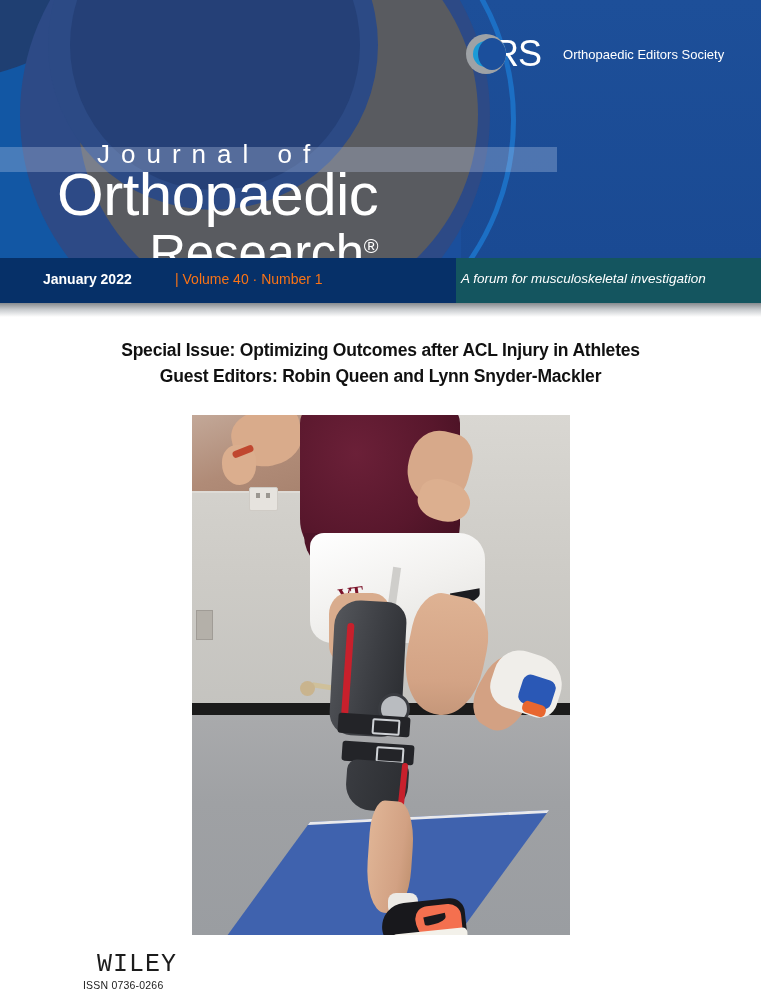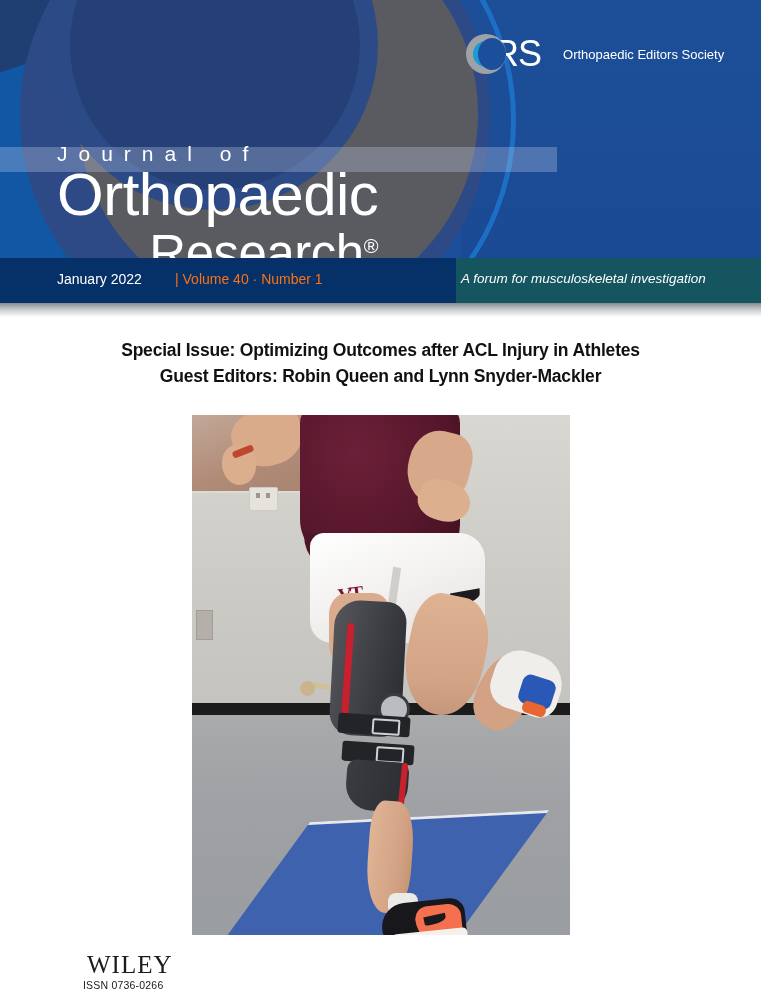--- a/index.html
+++ b/index.html
@@ -100,26 +100,27 @@
     background: rgba(200, 212, 238, 0.30);
   }
 
   
   .title-block {
     position: absolute;
     left: 57px; top: 140px;
     z-index: 6;
   }
   .t-journal-of {
-    font-size: 21px;
+    font-size: 26px;
     letter-spacing: 11px;
     color: #ffffff;
     font-weight: 400;
     line-height: 28px;
     white-space: nowrap;
+    margin-left: 40px;
   }
   .t-ortho {
     font-size: 60px;
     color: #ffffff;
     font-weight: 400;
     line-height: 50px;
     letter-spacing: -0.5px;
     margin-top: 2px;
     white-space: nowrap;
   }
@@ -197,24 +198,25 @@
     z-index: 8;
   }
   .issue-teal {
     position: absolute;
     left: 456px; top: 0;
     width: 305px; height: 45px;
     background: #14555f;
   }
   .issue-date {
     position: absolute;
-    left: 57px; top: 13px;
+    left: 43px; top: 13px;
     font-size: 14px;
     color: #ffffff;
     white-space: nowrap;
+    font-weight: bold;
   }
   .issue-vol {
     position: absolute;
     left: 175px; top: 13px;
     font-size: 14px;
     color: #f97316;
     white-space: nowrap;
   }
   .issue-tagline {
     position: absolute;
@@ -551,22 +553,22 @@
     position: absolute; left: 330px; top: 288px;
     width: 24px; height: 12px;
     background: #e8662f;
     border-radius: 5px;
     transform: rotate(18deg);
   }
 
   
   .wiley {
     position: absolute;
-    left: 87px; top: 952px;
-    font-family: Liberation Serif, serif;
+    left: 97px; top: 952px;
+    font-family: Liberation Mono, monospace;
     font-size: 25px;
     color: #1c1c1c;
     letter-spacing: 1px;
     font-variant: small-caps;
     line-height: 26px;
   }
   .issn {
     position: absolute;
     left: 83px; top: 979px;
     font-size: 10.5px;

